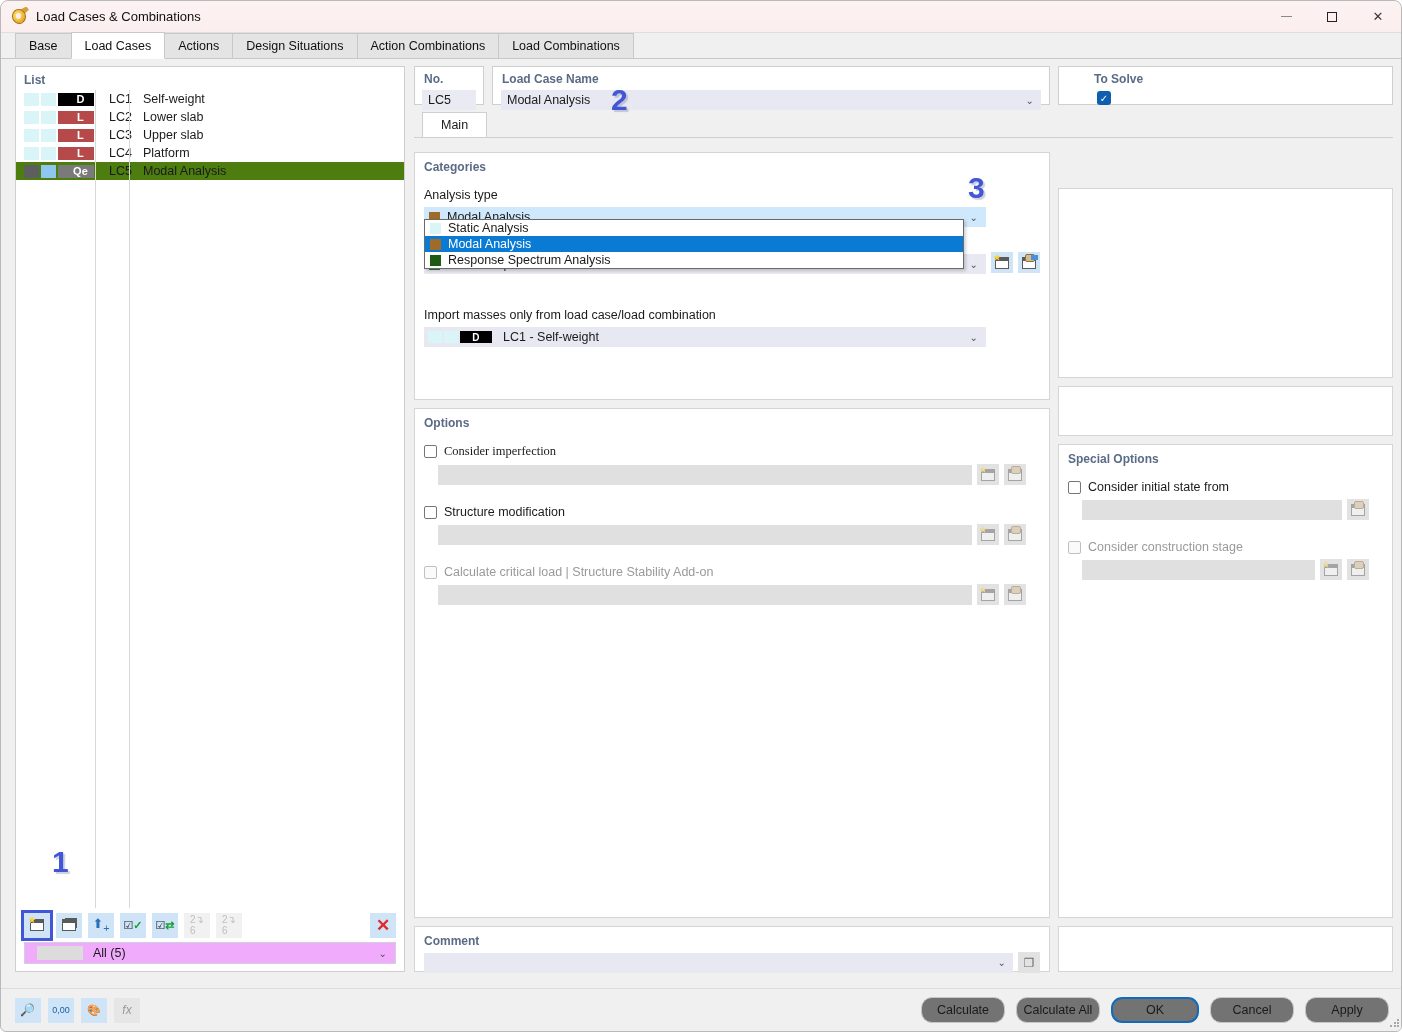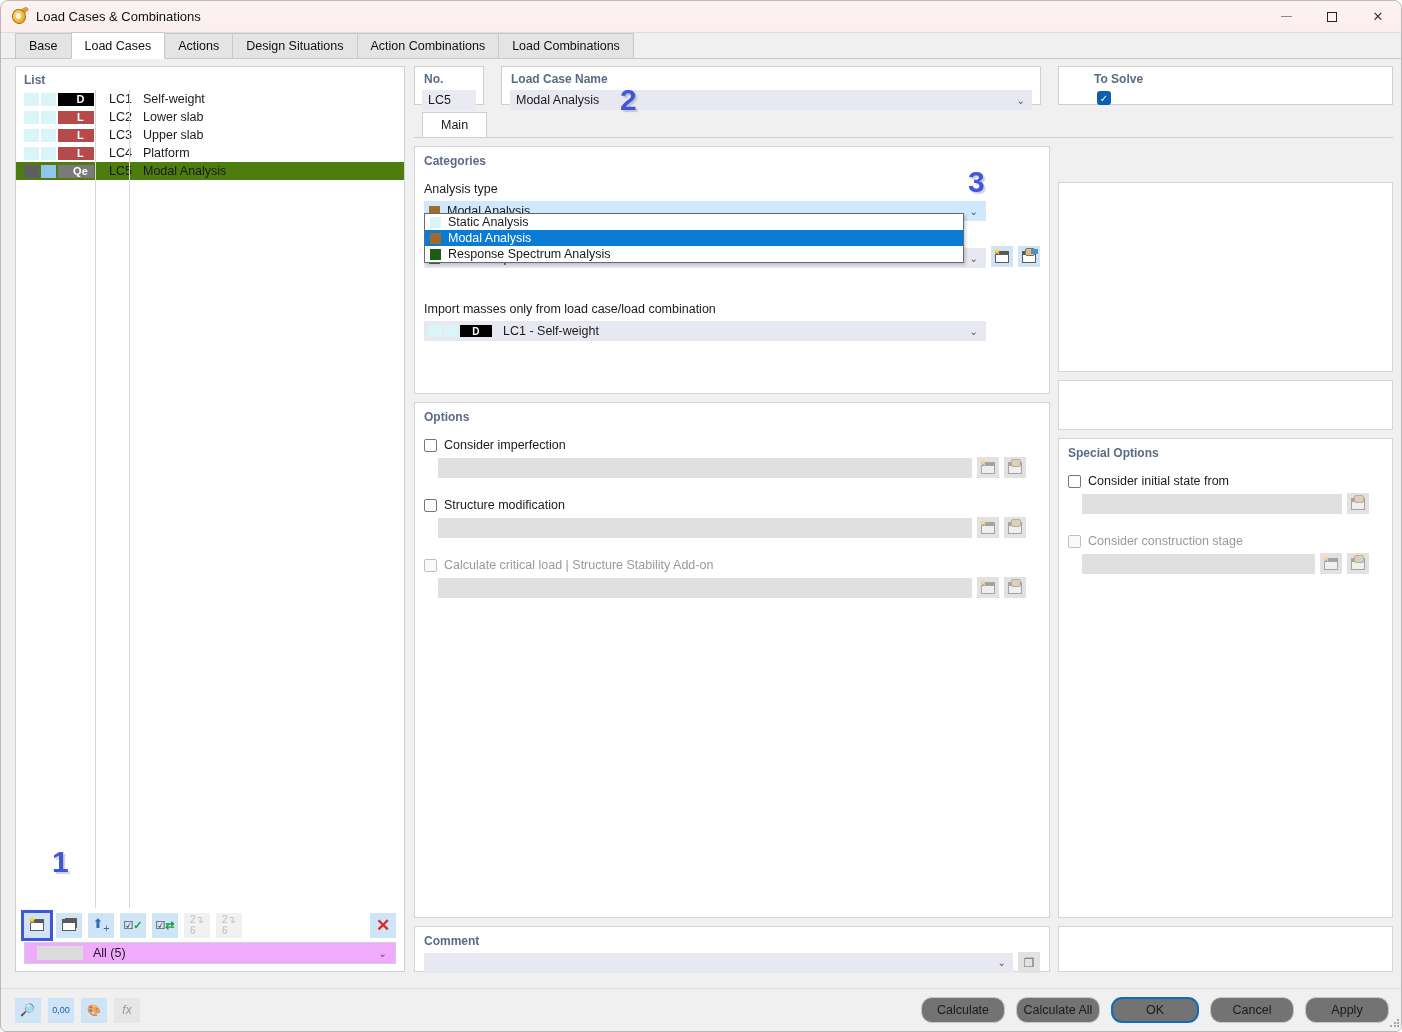--- a/index.html
+++ b/index.html
@@ -175,21 +175,21 @@
     font-weight: 600;
     color: #4157d6;
     text-shadow: 2px 2px 1px rgba(120,120,160,.35);
     font-family: "Liberation Sans", sans-serif;
     pointer-events: none;
     z-index: 60;
   }
 
   
   .right-area { flex: 1; display: flex; flex-direction: column; }
-  .top-fields { display: flex; gap: 17px; height: 39px; }
+  .top-fields { display: flex; gap: 8px; height: 39px; }
   .fld-box {
     background: #ffffff;
     border: 1px solid #cfcfcf;
     padding: 5px 0 0 0;
   }
   .fld-box .cap {
     font-size: 12px; font-weight: bold; color: #5a6b86;
     padding-left: 9px;
   }
   .no-box { width: 70px; }
@@ -232,21 +232,21 @@
     background:#ffffff;
     border:1px solid #cfcfcf;
     border-bottom:none;
     font-size:12.5px;
   }
   .inner-body {
     flex: 1;
     background: #f0f0f0;
     border-top: 1px solid #cfcfcf;
     display: flex; gap: 8px;
-    padding-top: 8px;
+    padding-top: 14px;
   }
   .col-main { flex: 1; display:flex; flex-direction:column; gap: 8px; }
   .col-side { width: 335px; display:flex; flex-direction:column; gap: 8px; margin-top: 36px; }
 
   .group {
     background: #ffffff;
     border: 1px solid #d5d5d5;
     position: relative;
   }
   .group .gcap {
@@ -569,21 +569,21 @@
                   <span class="sw" style="background:#d9f5f7;width:14px;height:12px;"></span>
                   <span class="sw lbl" style="background:#000000;width:32px;height:12px;color:#fff;font-size:10px;display:inline-flex;align-items:center;justify-content:center;padding:0;">D</span>
                   <span style="margin-left:9px;">LC1 - Self-weight</span>
                   <span class="chev">⌄</span>
                 </div>
               </div>
 
               <div class="group" style="flex:1;">
                 <div class="gcap">Options</div>
 
-                <div class="optrow" style="margin-top:14px;">
+                <div class="optrow" style="margin-top:14px;font-family:Liberation Serif, serif;">
                   <span class="chk"></span>
                   <span class="t">Consider imperfection</span>
                 </div>
                 <div class="fieldrow">
                   <div class="greyfield"></div>
                   <div class="sbtn">
                       <span class="ic-win" style="opacity:.45">
                         <i class="ic-star"></i>
                       </span>
                     </div>

